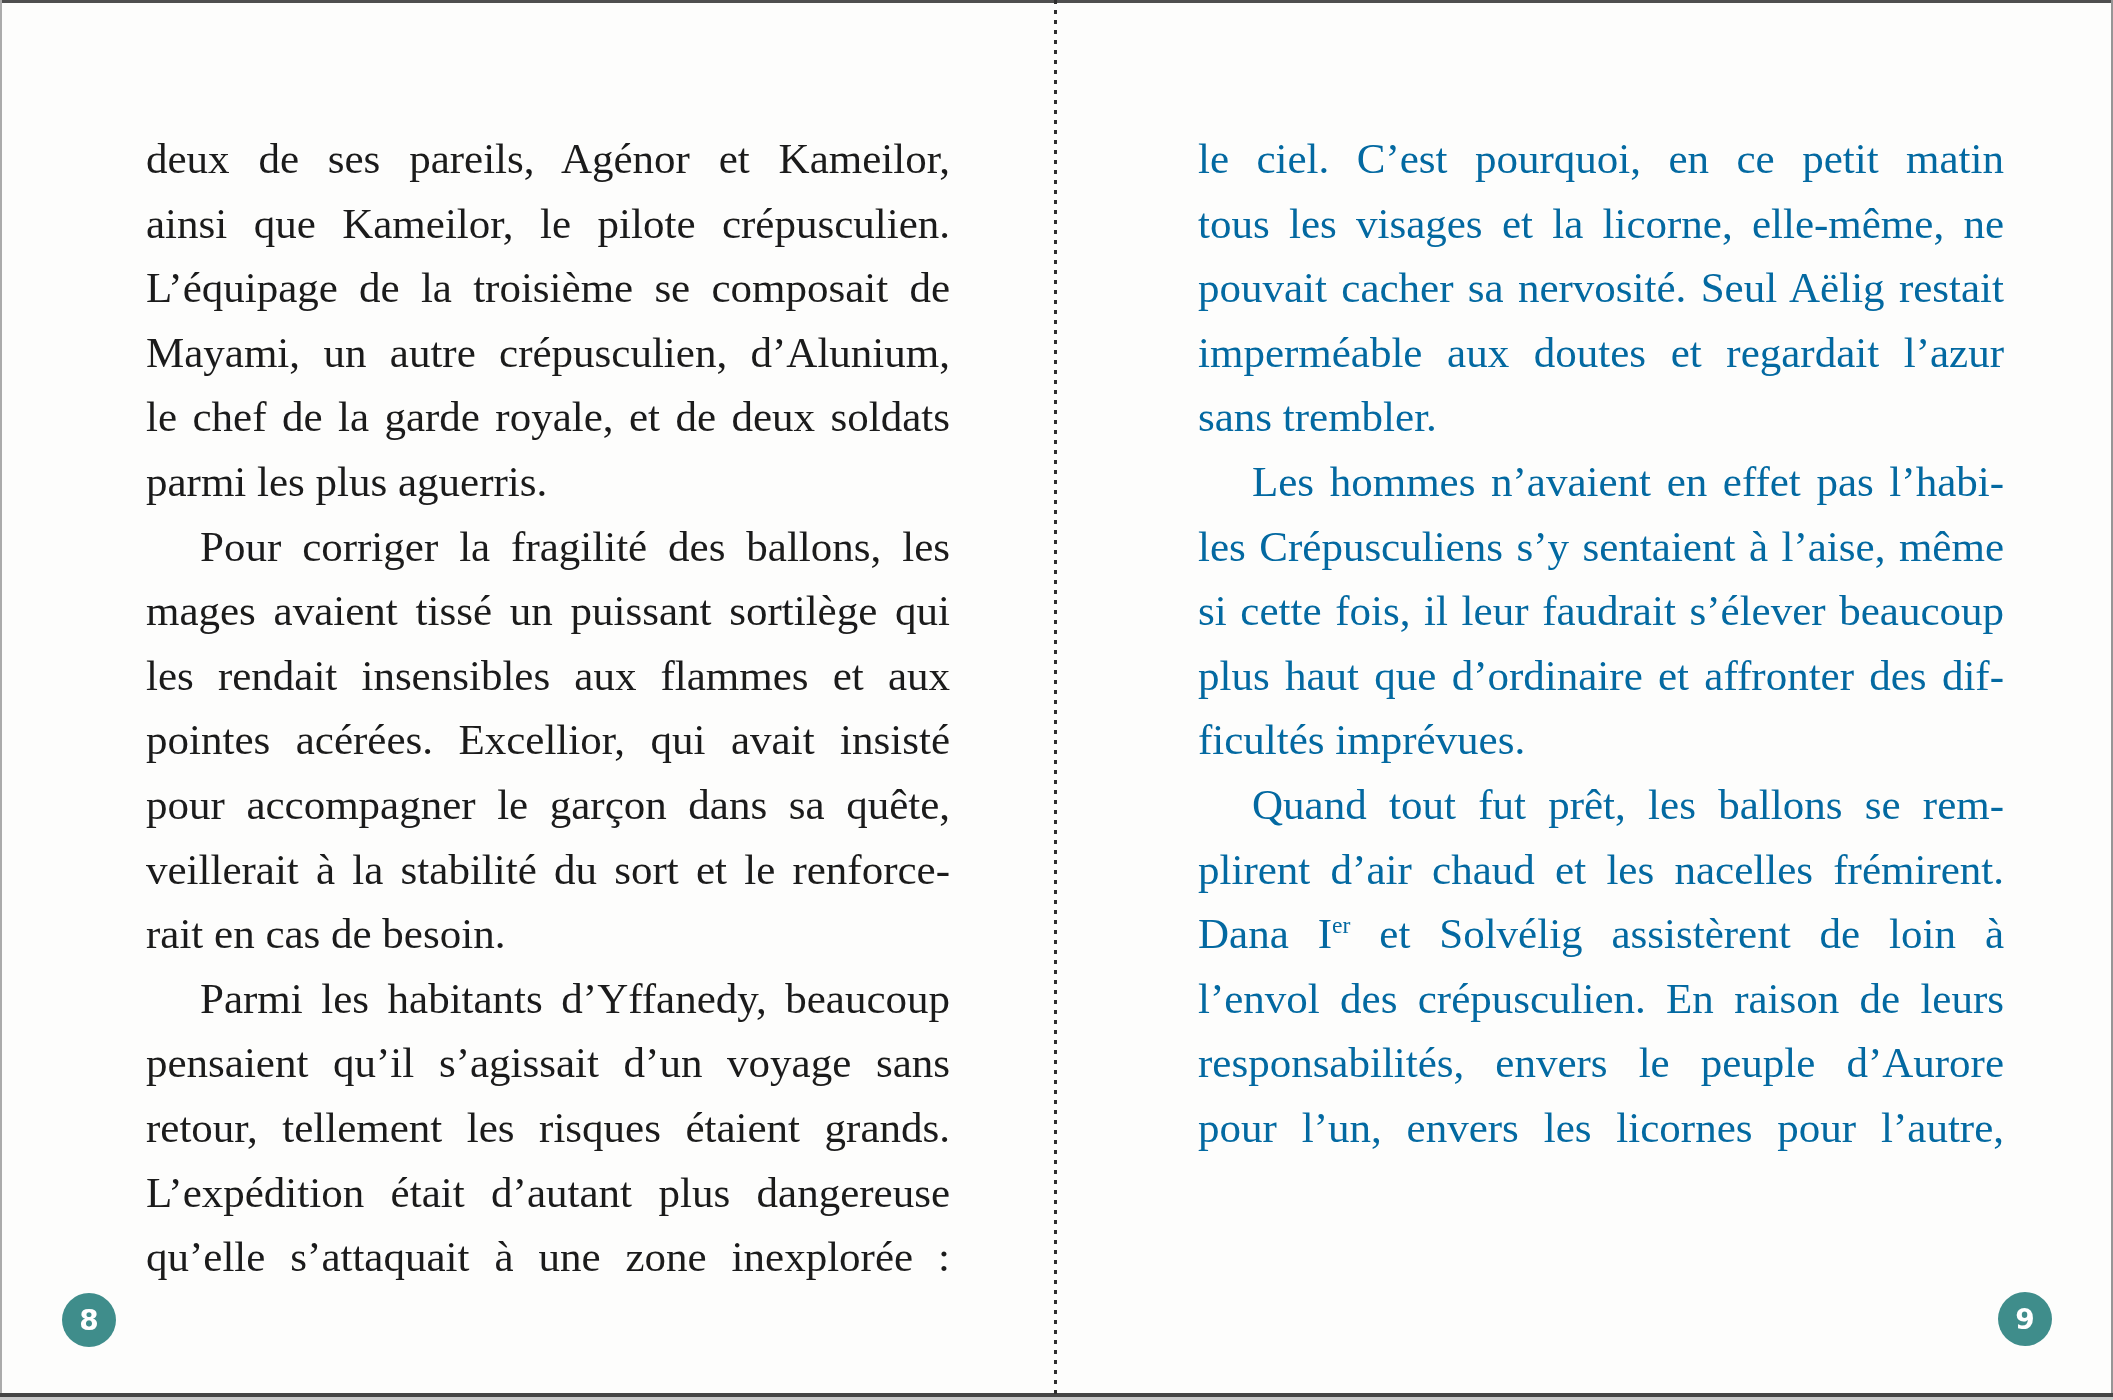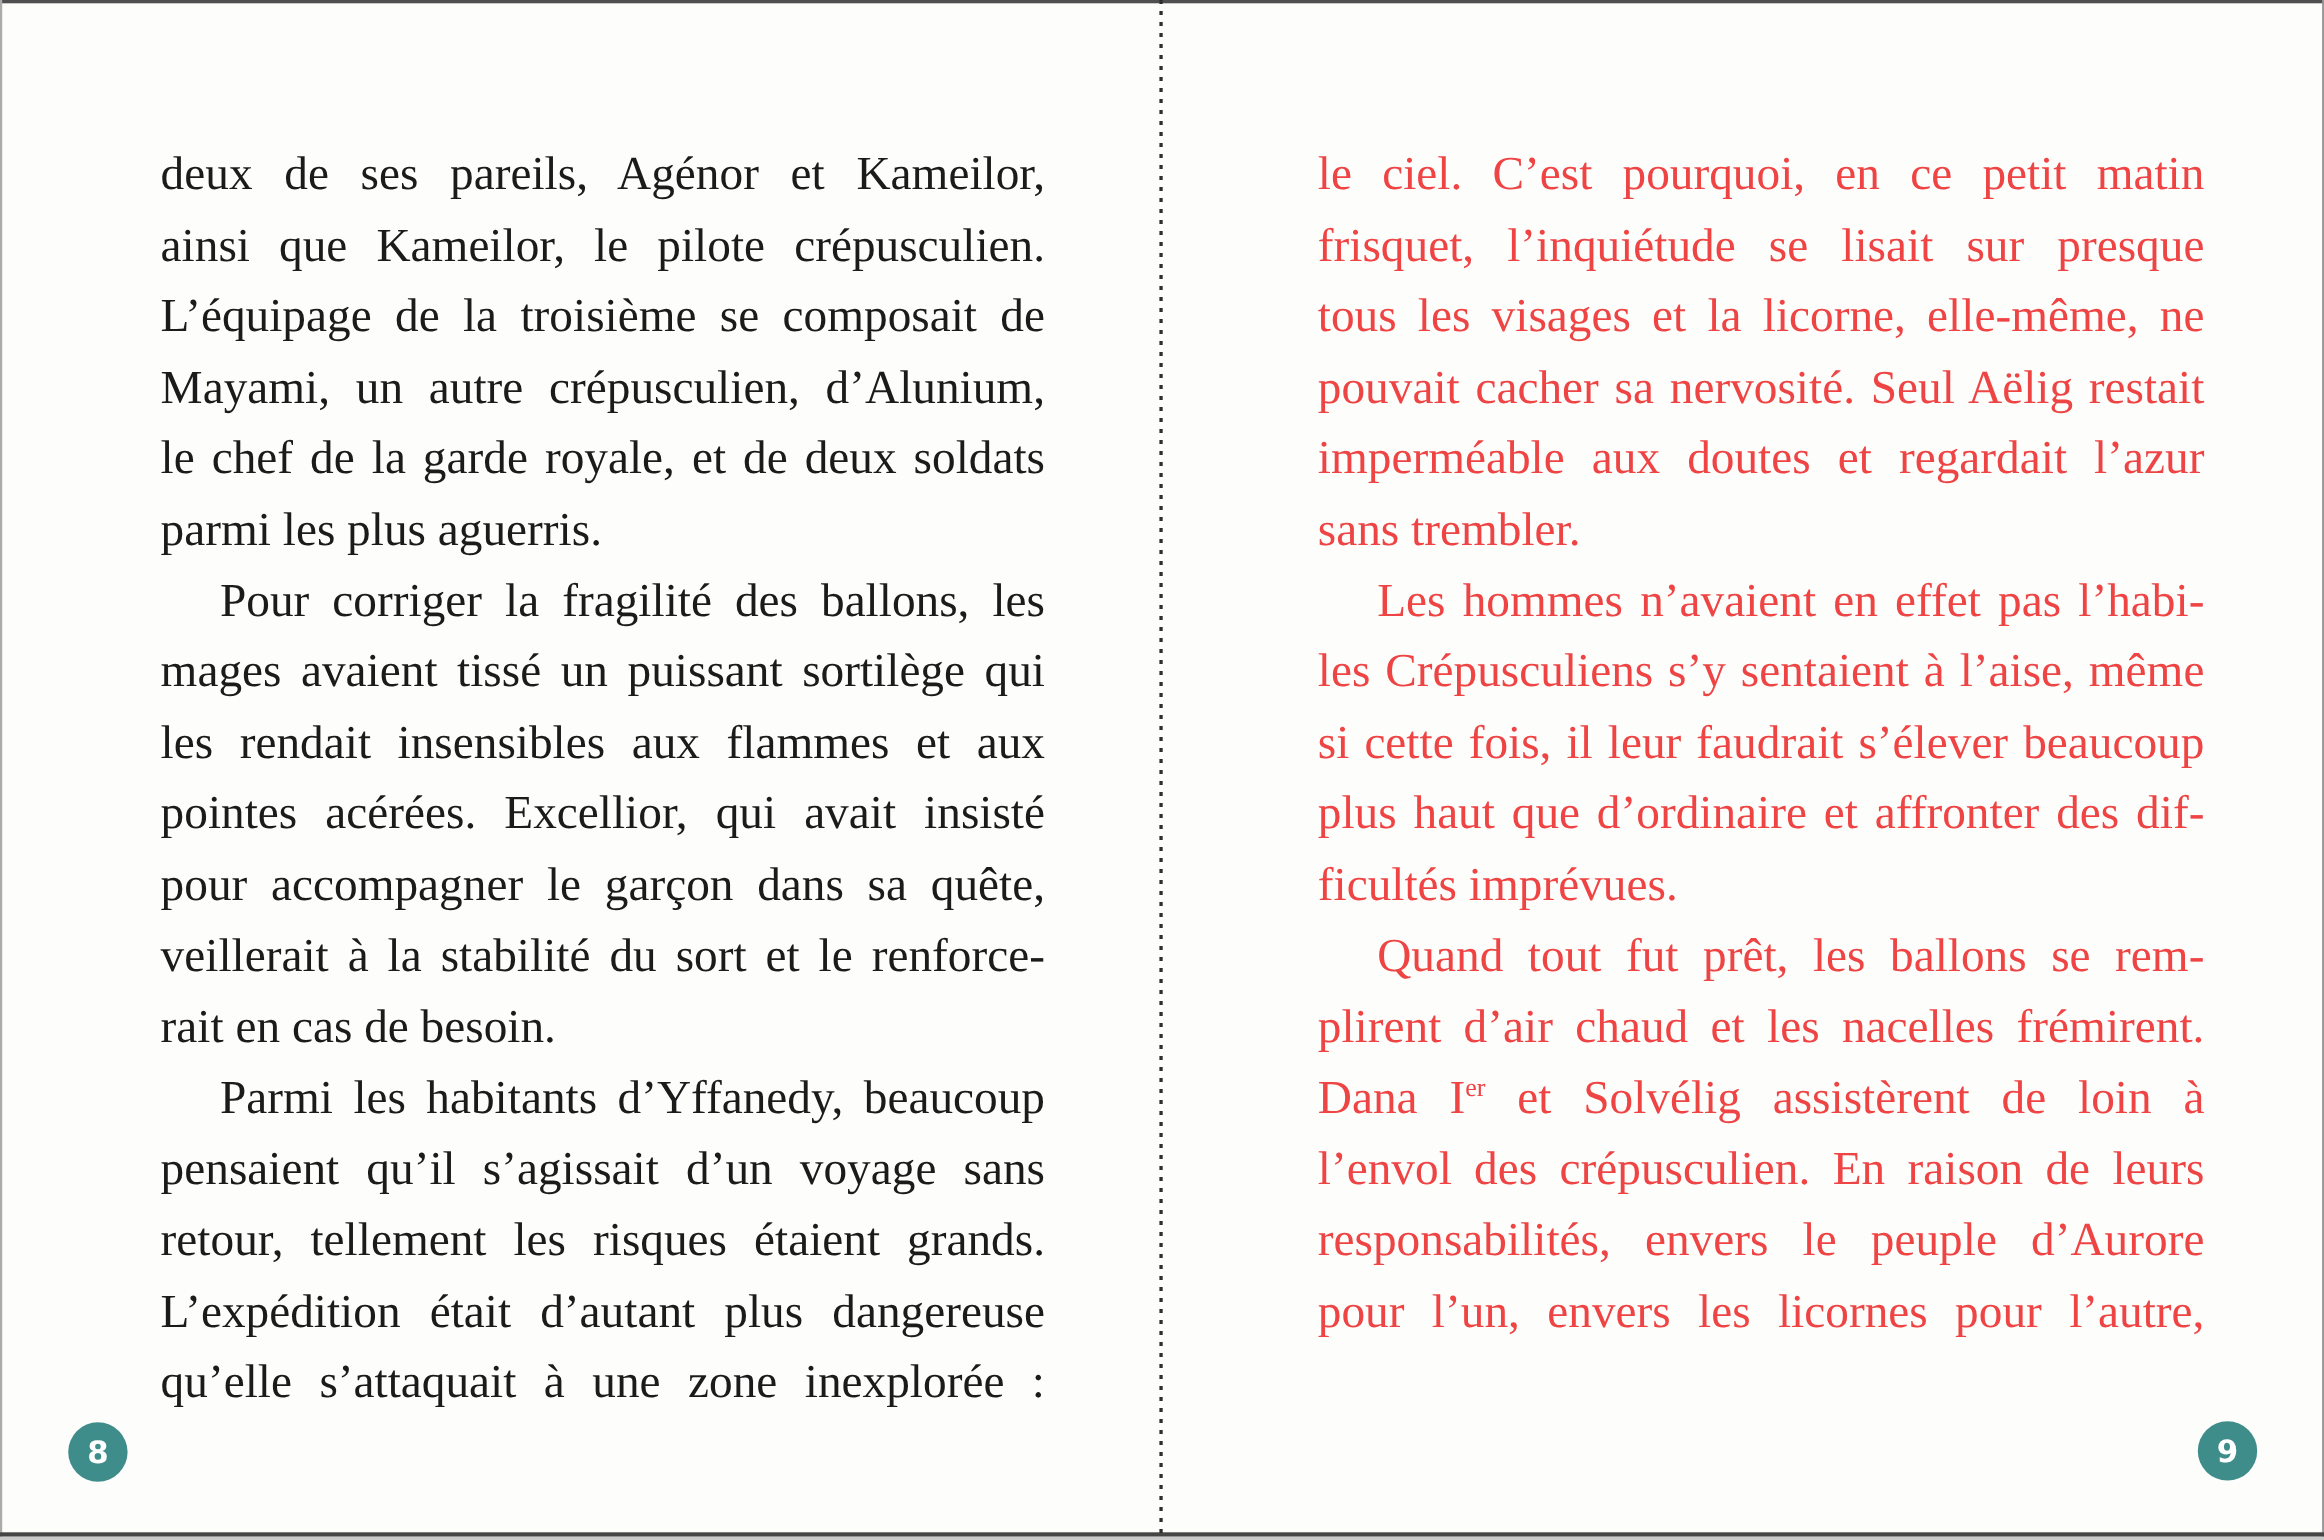--- a/index.html
+++ b/index.html
@@ -105,23 +105,22 @@
         <div class="line">retour, tellement les risques étaient grands.</div>
         <div class="line">L’expédition était d’autant plus dangereuse</div>
         <div class="line">qu’elle s’attaquait à une zone inexplorée :</div>
       </div>
     <div class="badge badge-left" style="background: rgb(63, 141, 139);">
       <span>8</span>
     </div>
   </div>
 
   <div class="page">
-    <div class="textblock tb-right" style="color: #ef4444;">
+    <div class="textblock tb-right" style="color: #0369a1;">
         <div class="line">le ciel. C’est pourquoi, en ce petit matin</div>
-        <div class="line">frisquet, l’inquiétude se lisait sur presque</div>
         <div class="line">tous les visages et la licorne, elle-même, ne</div>
         <div class="line">pouvait cacher sa nervosité. Seul Aëlig restait</div>
         <div class="line">imperméable aux doutes et regardait l’azur</div>
         <div class="line para-end">sans trembler.</div>
         <div class="line indent">Les hommes n’avaient en effet pas l’habi-</div>
         <div class="line">les Crépusculiens s’y sentaient à l’aise, même</div>
         <div class="line">si cette fois, il leur faudrait s’élever beaucoup</div>
         <div class="line">plus haut que d’ordinaire et affronter des dif-</div>
         <div class="line para-end">ficultés imprévues.</div>
         <div class="line indent">Quand tout fut prêt, les ballons se rem-</div>

